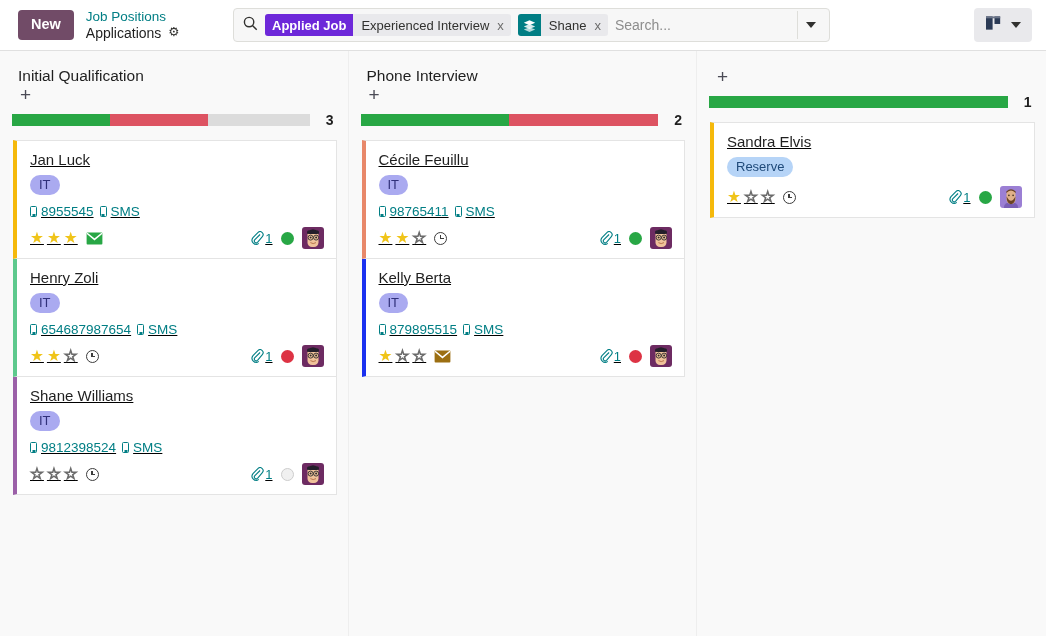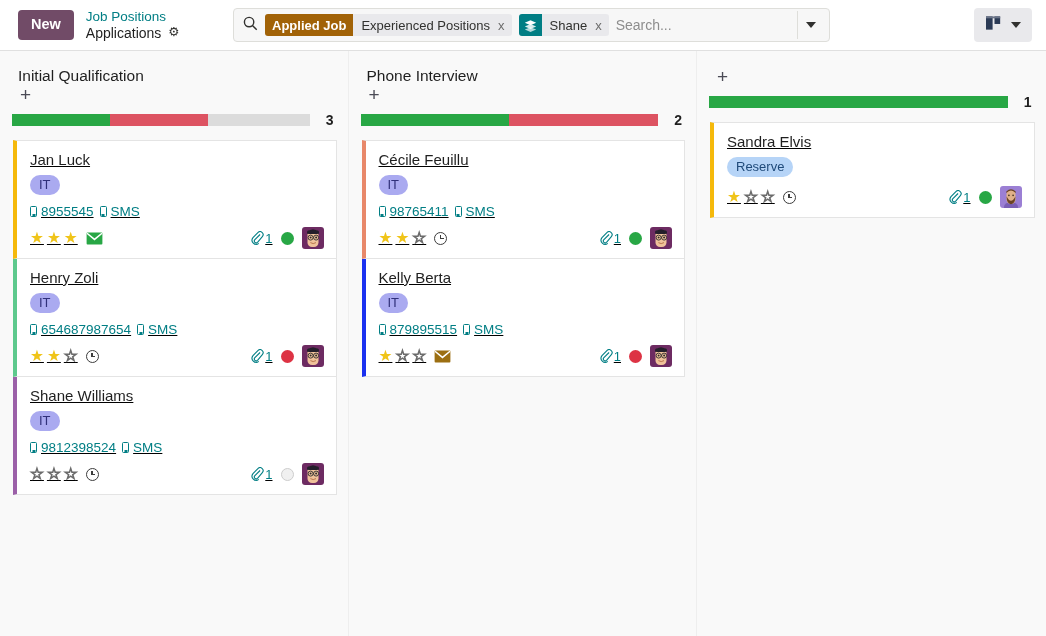--- a/index.html
+++ b/index.html
@@ -75,21 +75,21 @@
     align-items: center;
     height: 22px;
     background: #e9e9ec;
     border-radius: 3px;
     margin-right: 7px;
     overflow: hidden;
     font-size: 13px;
     cursor: pointer;
   }
   .facet-key {
-    background: #a16207;
+    background: #6d28d9;
     color: #fff;
     font-weight: bold;
     padding: 4px 7px;
     height: 100%;
     display: flex;
     align-items: center;
   }
   .facet-key.icon-key {
     background: #017e84;
     padding: 0 5px;
@@ -352,21 +352,21 @@
   <div class="search-wrap">
     <span class="search-icon-svg">
       <svg width="15" height="15" viewBox="0 0 16 16">
           <circle cx="6.5" cy="6.5" r="5" fill="none" stroke="#31312f" stroke-width="1.5"></circle>
           <line x1="10.3" y1="10.3" x2="14.6" y2="14.6" stroke="#31312f" stroke-width="1.6"></line>
         </svg>
     </span>
 
     <span class="facet">
       <span class="facet-key">Applied Job</span>
-      <span class="facet-val">Experienced Positions</span>
+      <span class="facet-val">Experienced Interview</span>
       <span class="facet-x">x</span>
     </span>
 
     <span class="facet">
       <span class="facet-key icon-key">
         <svg width="13" height="13" viewBox="0 0 16 16">
           <polygon points="8,1.5 15,4.6 8,7.7 1,4.6" fill="#ffffff"></polygon>
           <polygon points="8,6.2 15,9.3 8,12.4 1,9.3" fill="#ffffff" opacity="0.85"></polygon>
           <polygon points="8,10 15,13 8,16 1,13" fill="#ffffff" opacity="0.7"></polygon>
         </svg>

